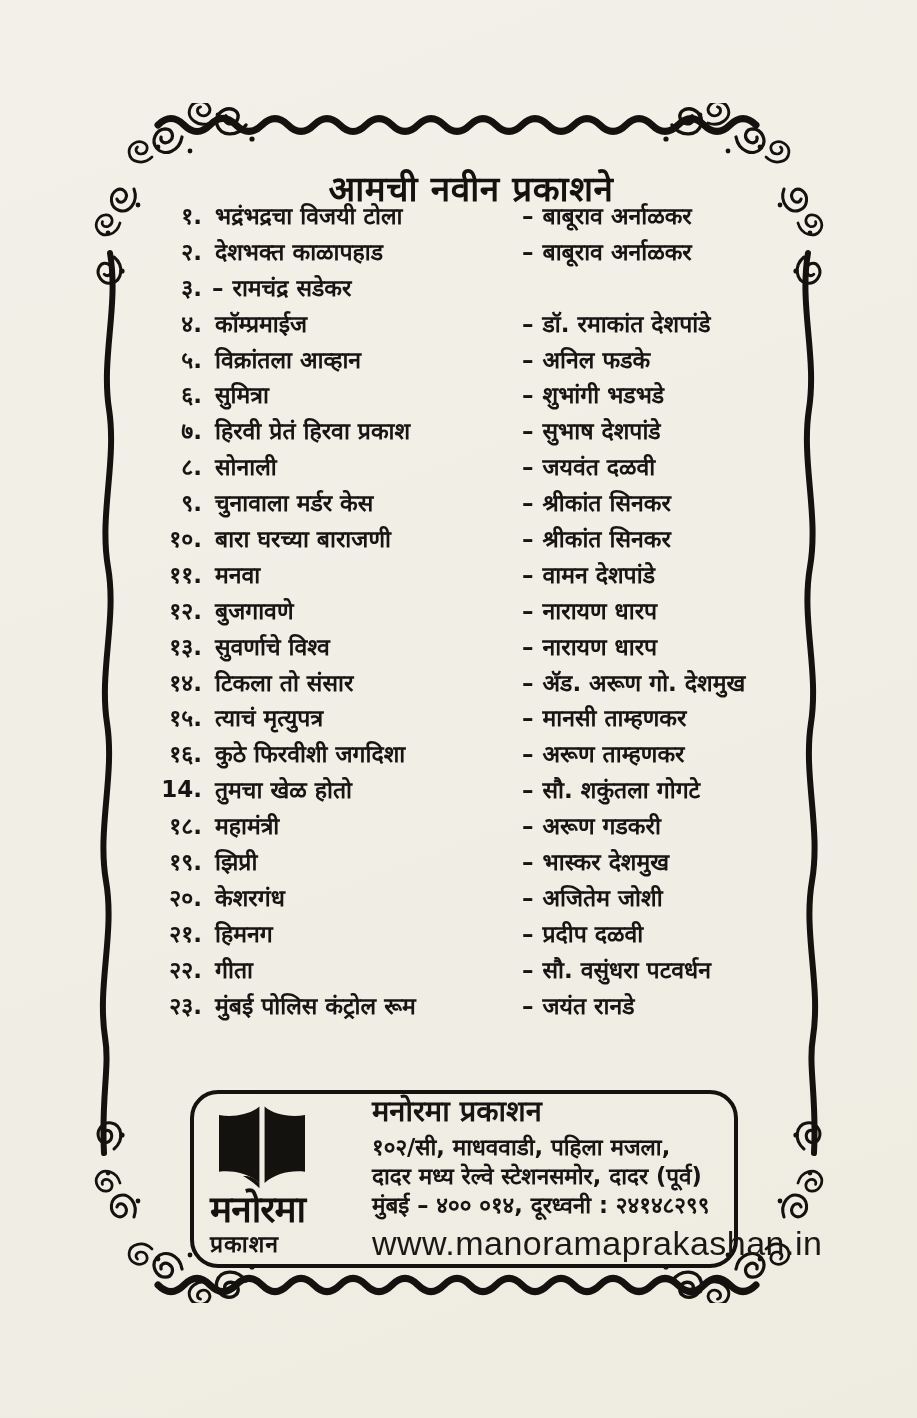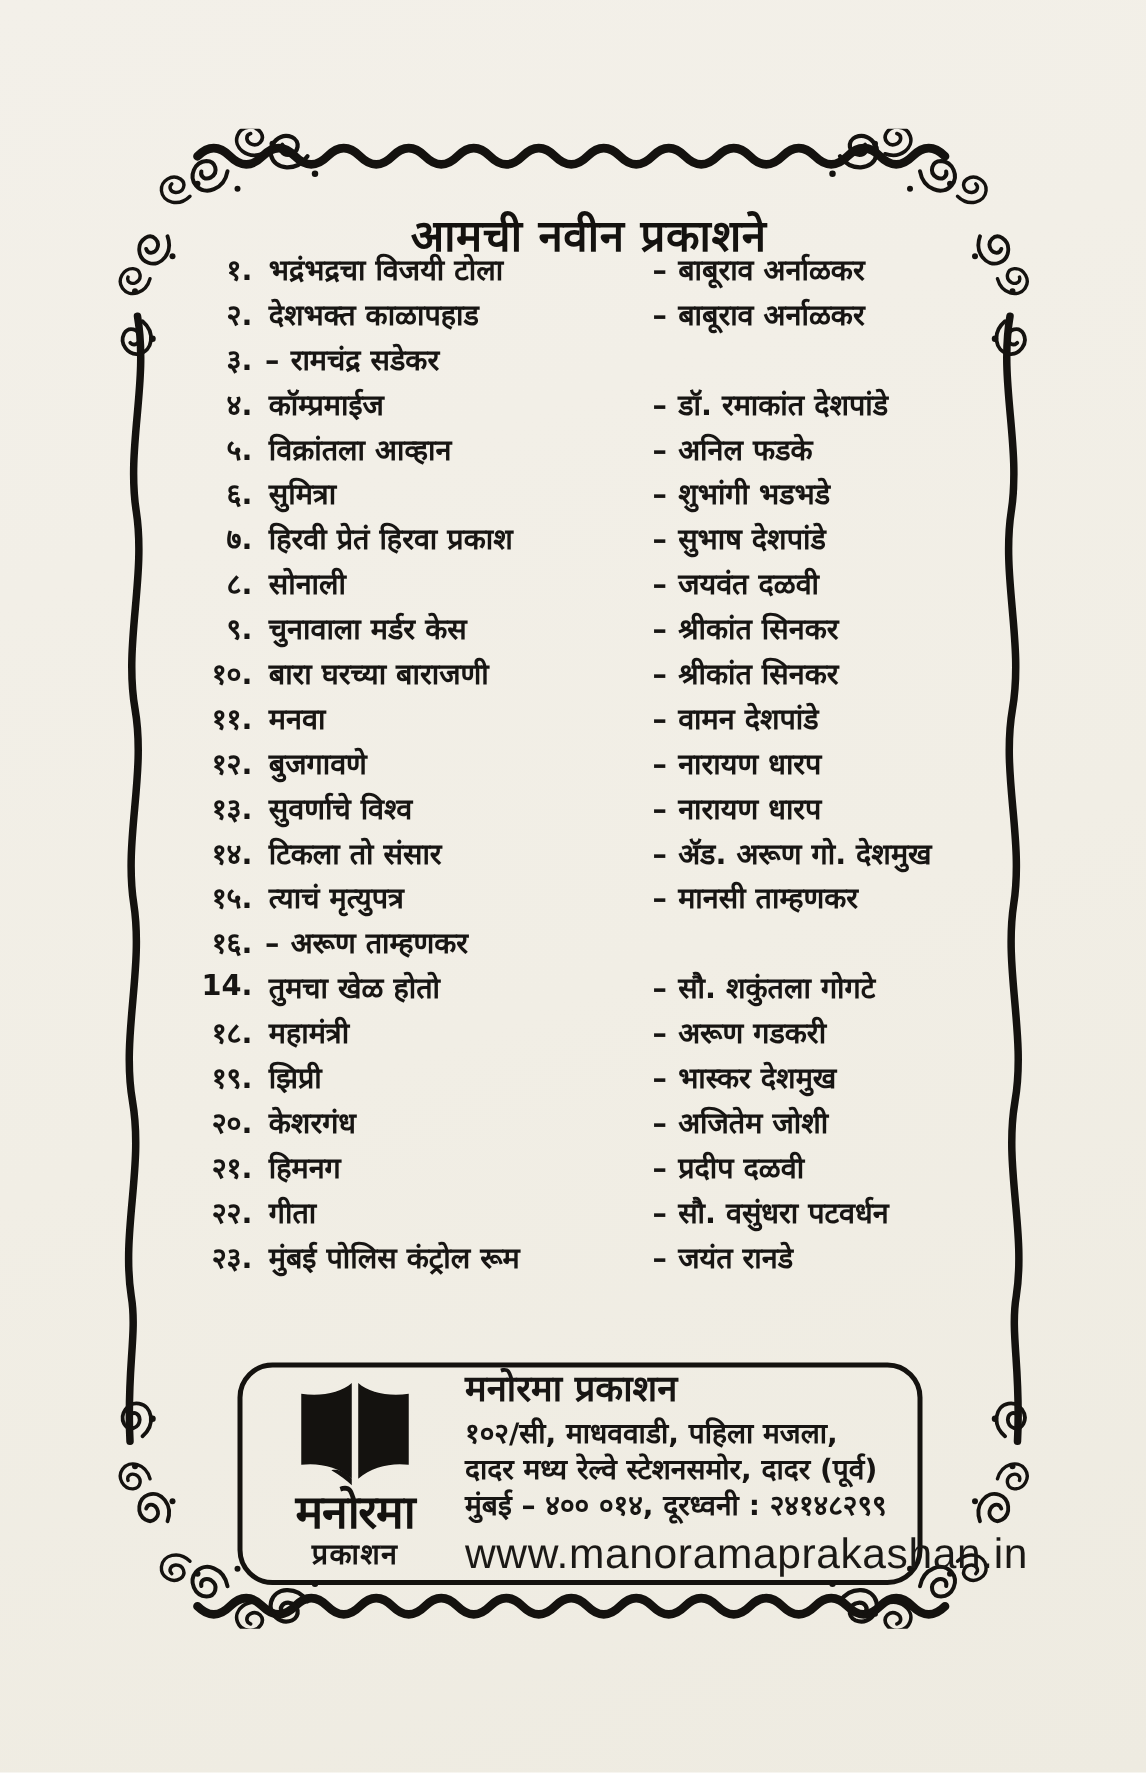--- a/index.html
+++ b/index.html
@@ -38,21 +38,21 @@
 
   .pub-box {
     position: absolute; left: 190px; top: 1090px; width: 548px; height: 178px;
     border: 4px solid #14120f; border-radius: 28px;
     box-sizing: border-box;
     display: flex; align-items: stretch;
     padding: 8px 14px 8px 16px;
   }
   .pub-logo {
     width: 148px; flex: 0 0 148px;
-    display: flex; flex-direction: column; align-items: center; justify-content: center;
+    display: flex; flex-direction: column; align-items: flex-start; justify-content: center;
     line-height: 1;
   }
   .pub-logo .logo-name {
     font-size: 37px; font-weight: 800; letter-spacing: -1px; margin-top: 2px;
     color: #14120f;
   }
   .pub-logo .logo-sub {
     font-size: 23px; font-weight: 800; letter-spacing: 1px; margin-top: 5px;
   }
   .pub-text {
@@ -192,20 +192,21 @@
   </div>
 
   <div class="book-row">
     <span class="num">१५.</span>
     <span class="btitle">त्याचं मृत्युपत्र</span>
     <span class="bauthor"><span class="dash">–</span><span class="aname">मानसी ताम्हणकर</span></span>
   </div>
 
   <div class="book-row">
     <span class="num">१६.</span>
+    <span class="btitle">कुठे फिरवीशी जगदिशा</span>
     <span class="bauthor"><span class="dash">–</span><span class="aname">अरूण ताम्हणकर</span></span>
   </div>
 
   <div class="book-row">
     <span class="num">14.</span>
     <span class="btitle">तुमचा खेळ होतो</span>
     <span class="bauthor"><span class="dash">–</span><span class="aname">सौ. शकुंतला गोगटे</span></span>
   </div>
 
   <div class="book-row">

